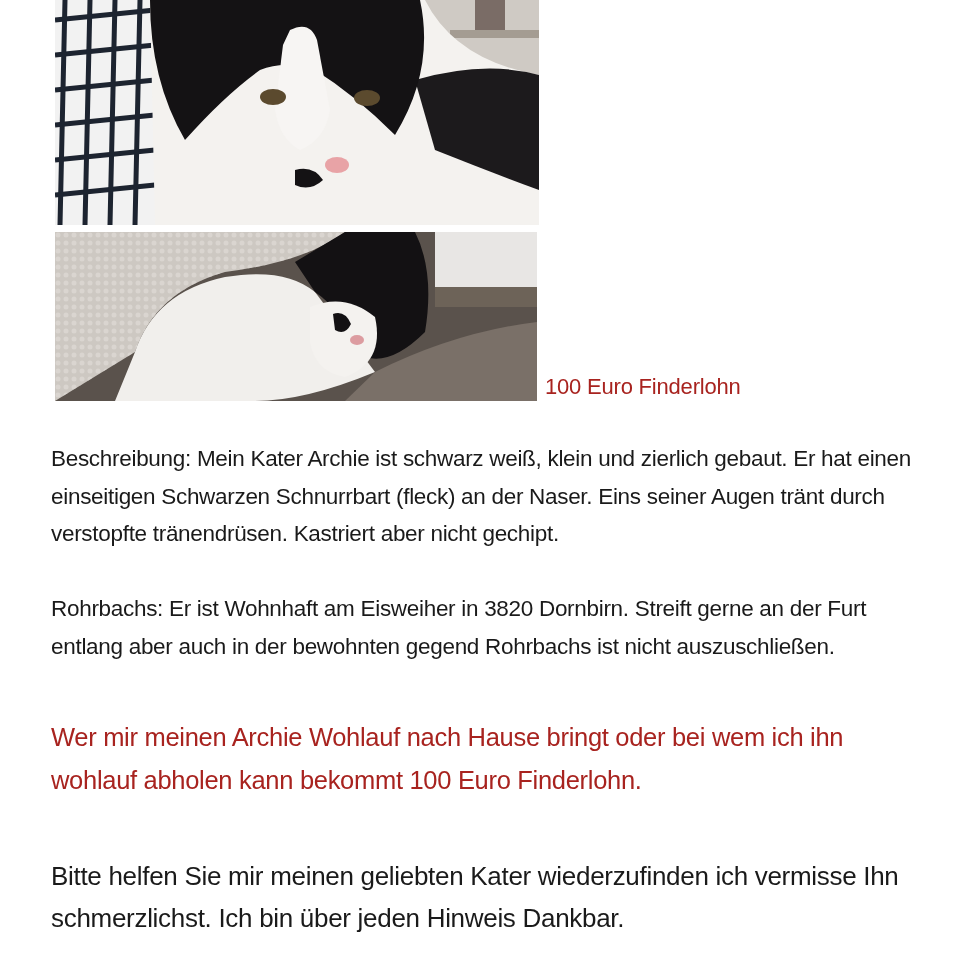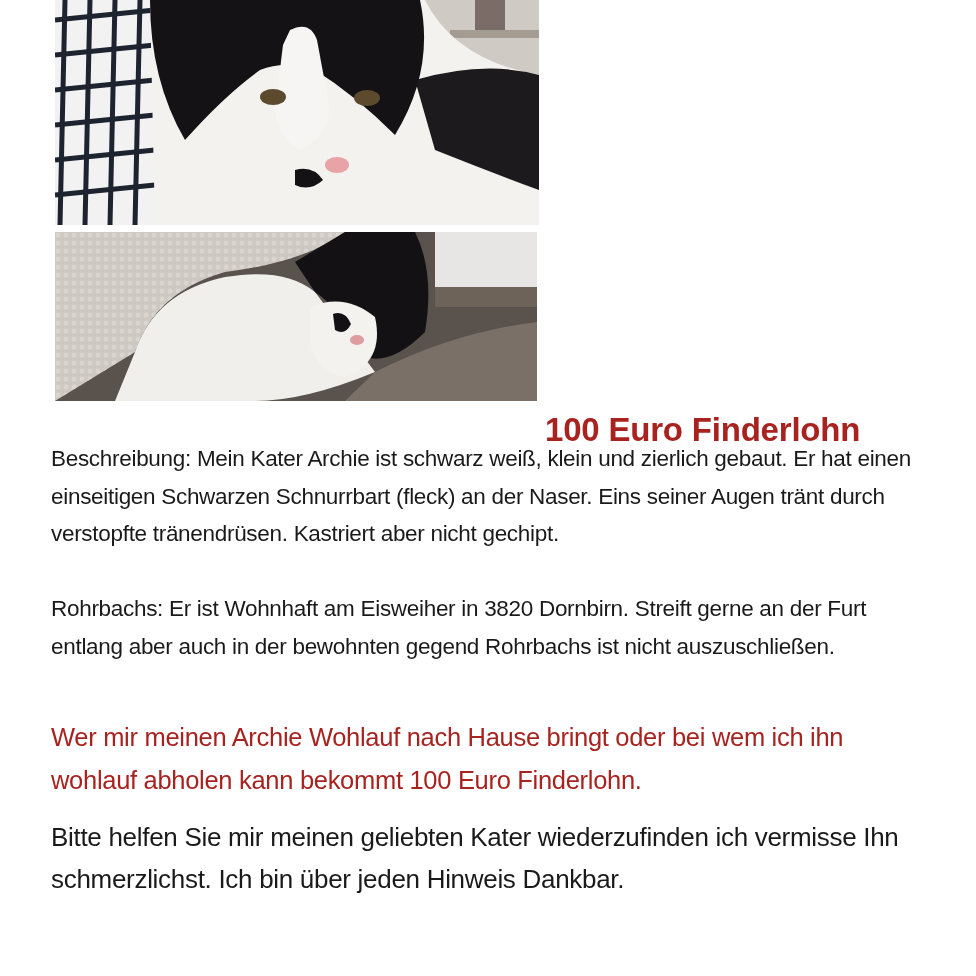--- a/index.html
+++ b/index.html
@@ -4,32 +4,32 @@
   <style>
     html, body { margin: 0; padding: 0; background: #ffffff; }
     body { width: 976px; height: 976px; position: relative; overflow: hidden;
            font-family: "Liberation Sans", "DejaVu Sans", sans-serif; color: #1a1a1a; }
 
     .photo { position: absolute; overflow: hidden; }
     .photo svg { display: block; width: 100%; height: 100%; }
     #photo1 { left: 55px; top: 0; width: 484px; height: 225px; }
     #photo2 { left: 55px; top: 232px; width: 482px; height: 169px; }
 
-    .reward-heading { position: absolute; left: 545px; top: 374px; font-size: 33px; font-weight: bold;
-                      color: #a8231f; white-space: nowrap; letter-spacing: -0.2px; margin-top: 37px; }
+    .reward-heading { position: absolute; left: 545px; top: 374px; font-size: 22px; font-weight: normal;
+                      color: #a8231f; white-space: nowrap; letter-spacing: -0.2px; }
 
     .text-block { position: absolute; left: 51px; width: 890px; font-size: 22.5px; line-height: 37.5px;
                   color: #1a1a1a; letter-spacing: -0.3px; }
     #desc { top: 440px; }
     #hints { top: 590px; }
     .label { font-weight: normal; }
 
     .reward-text { position: absolute; left: 51px; top: 716px; width: 820px; font-size: 25.5px;
                    line-height: 43px; font-weight: normal; color: #a8231f; letter-spacing: -0.3px; }
-    .plea { position: absolute; left: 51px; top: 816px; width: 900px; font-size: 26px; line-height: 42px;
+    .plea { position: absolute; left: 51px; top: 855px; width: 900px; font-size: 26px; line-height: 42px;
             color: #1a1a1a; letter-spacing: -0.3px; }
   </style>
 </head>
 <body>
 
 <div class="photo" id="photo1">
   <svg viewBox="0 0 484 225" preserveAspectRatio="none">
     <rect width="484" height="225" fill="#e9e6e2"></rect>
 
     <rect x="0" y="0" width="100" height="225" fill="#f2f2f2"></rect>

